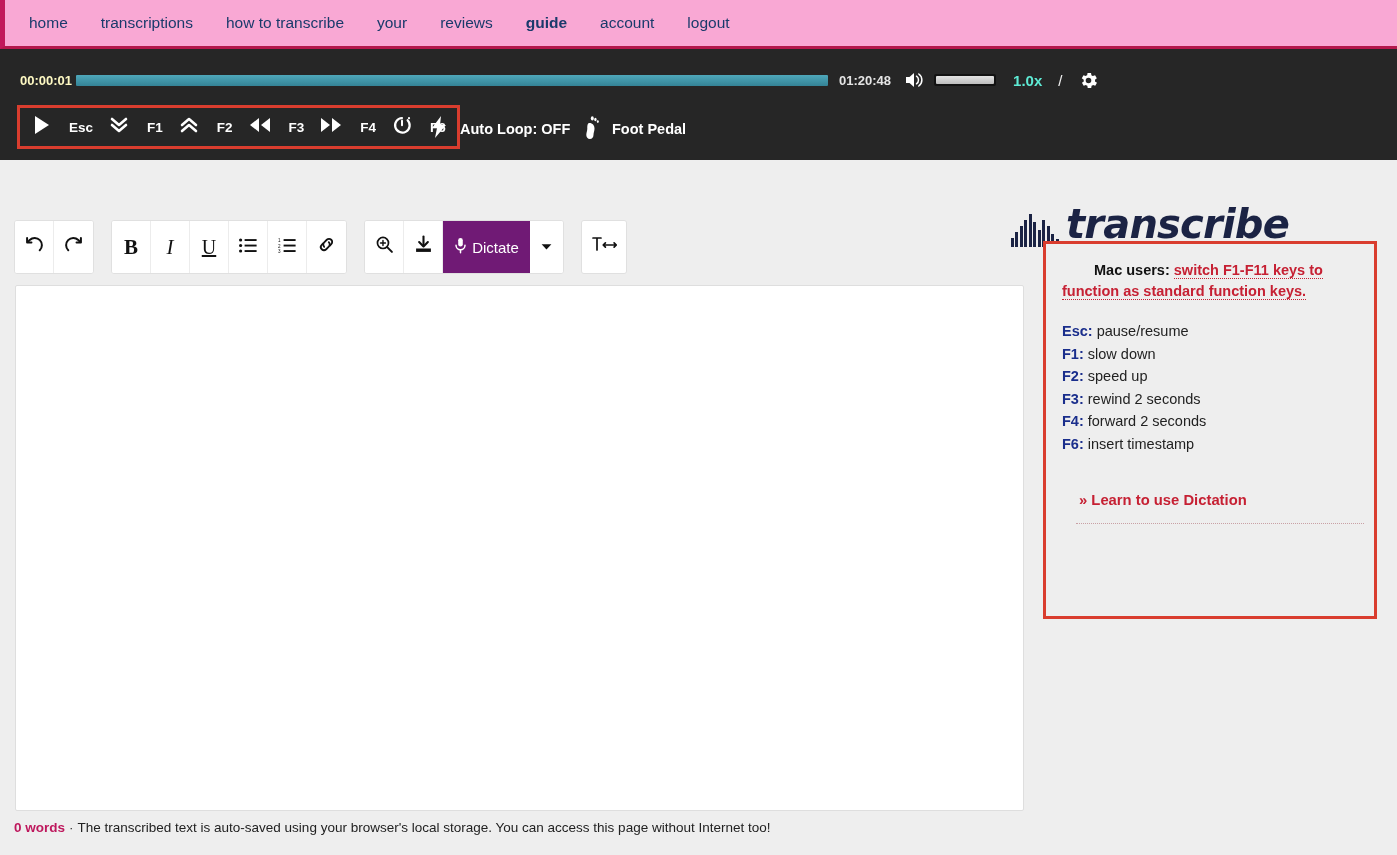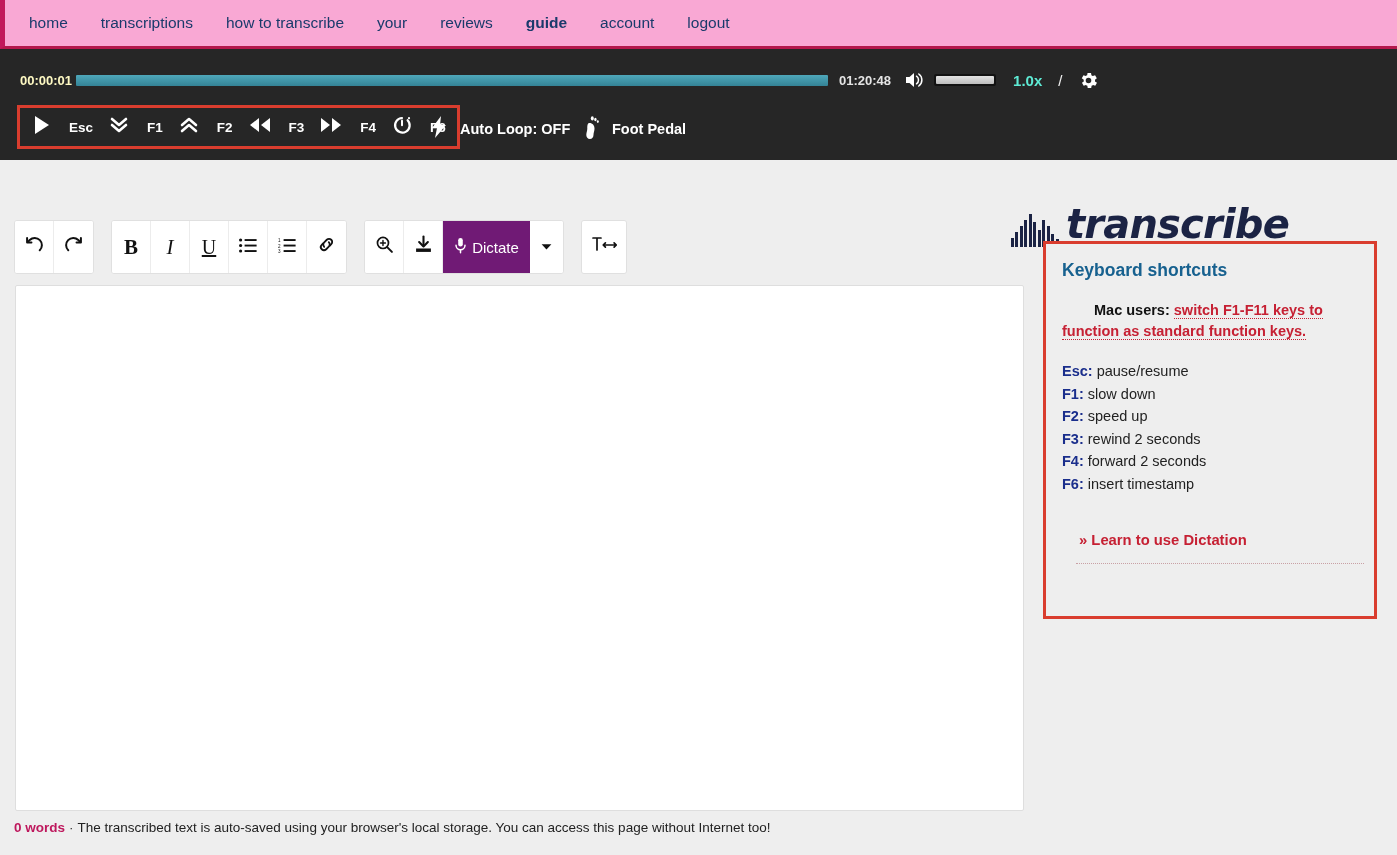--- a/index.html
+++ b/index.html
@@ -435,21 +435,20 @@
 
 <div class="editor" contenteditable="true" style=""></div>
 
 <div class="footer">
   <span class="word-count">0 words</span>
   <span class="footer-sep">·</span>
   <span class="footer-note">The transcribed text is auto-saved using your browser's local storage. You can access this page without Internet too!</span>
 </div>
 
 <div class="shortcuts">
-  <div class="sc-title">Keyboard shortcuts</div>
 
   <div class="sc-mac">
     <b>Mac users:</b>
     <a href="#">switch F1-F11 keys to function as standard function keys.</a>
   </div>
 
   <div class="sc-row">
     <span class="sc-key">Esc:</span>
     <span>pause/resume</span>
   </div>

